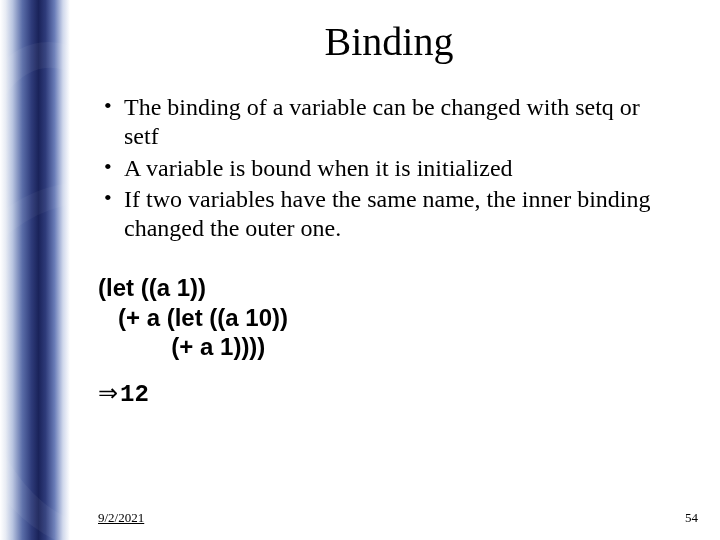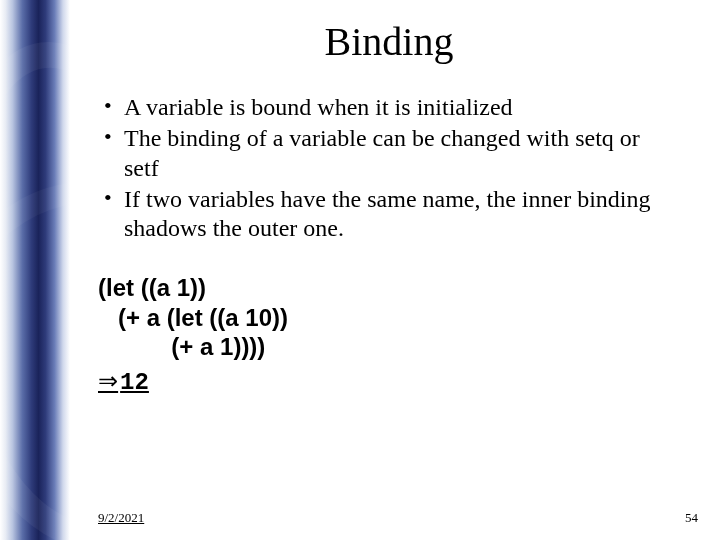--- a/index.html
+++ b/index.html
@@ -91,22 +91,21 @@
     font-size: 24px;
     font-weight: bold;
     white-space: pre;
     line-height: 1.22;
     margin-top: 24px;
   }
   .result {
     font-family: "Courier New", Courier, monospace;
     font-size: 24px;
     font-weight: bold;
-    margin-top: 6px;
-    text-decoration: underline;
+    margin-top: 18px;
   }
   .result .arrow {
     font-family: "Segoe UI Symbol", "Arial", sans-serif;
     font-weight: normal;
     font-size: 24px;
     margin-right: 2px;
   }
   .footer-date {
     position: absolute;
     left: 98px;
@@ -125,23 +124,23 @@
 </head>
 <body>
 
 <div class="slide">
   <div class="sidebar"></div>
 
   <div class="content">
     <h1 class="title">Binding</h1>
 
     <ul class="bullets">
+      <li>The binding of a variable can be changed with setq or setf</li>
       <li> A variable is bound when it is initialized</li>
-      <li>The binding of a variable can be changed with setq or setf</li>
-      <li>If two variables have the same name, the inner binding shadows the outer one.</li>
+      <li>If two variables have the same name, the inner binding changed the outer one.</li>
     </ul>
 
     <div class="code">(let ((a 1))
    (+ a (let ((a 10))
            (+ a 1))))</div>
     <div class="result">
       <span class="arrow">⇒</span><span>12</span>
     </div>
   </div>
 

